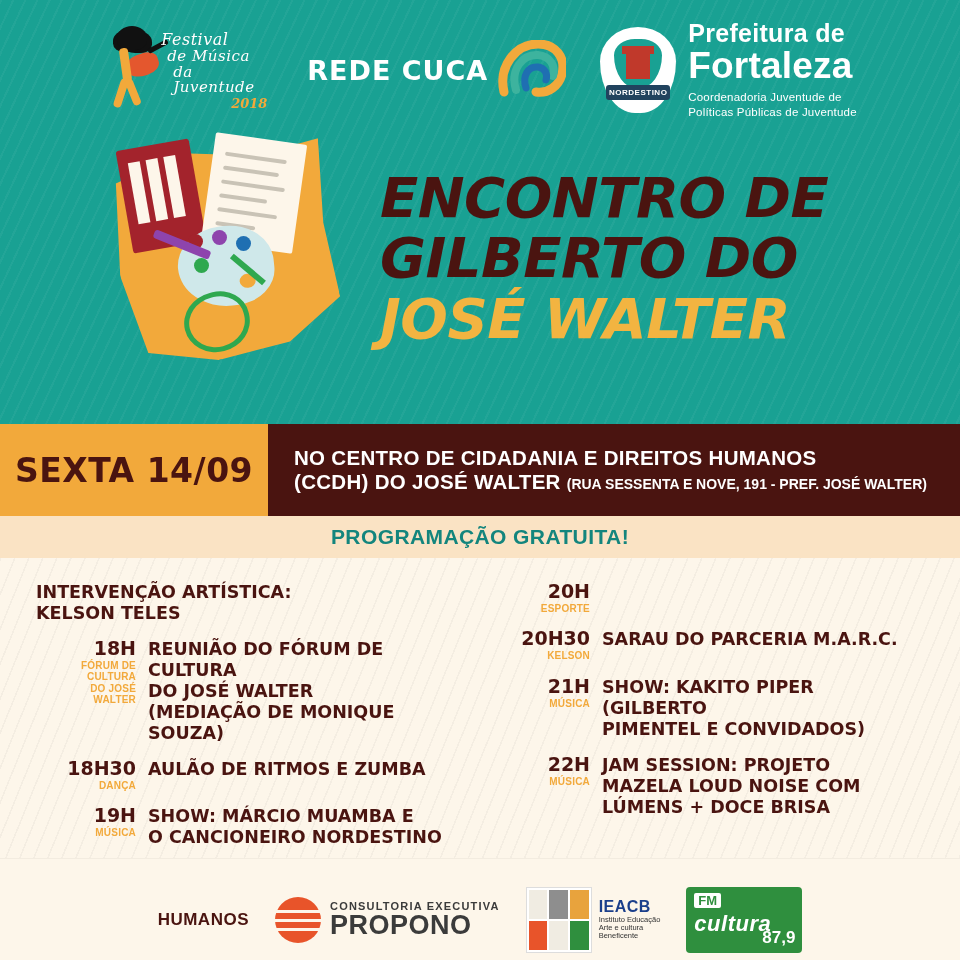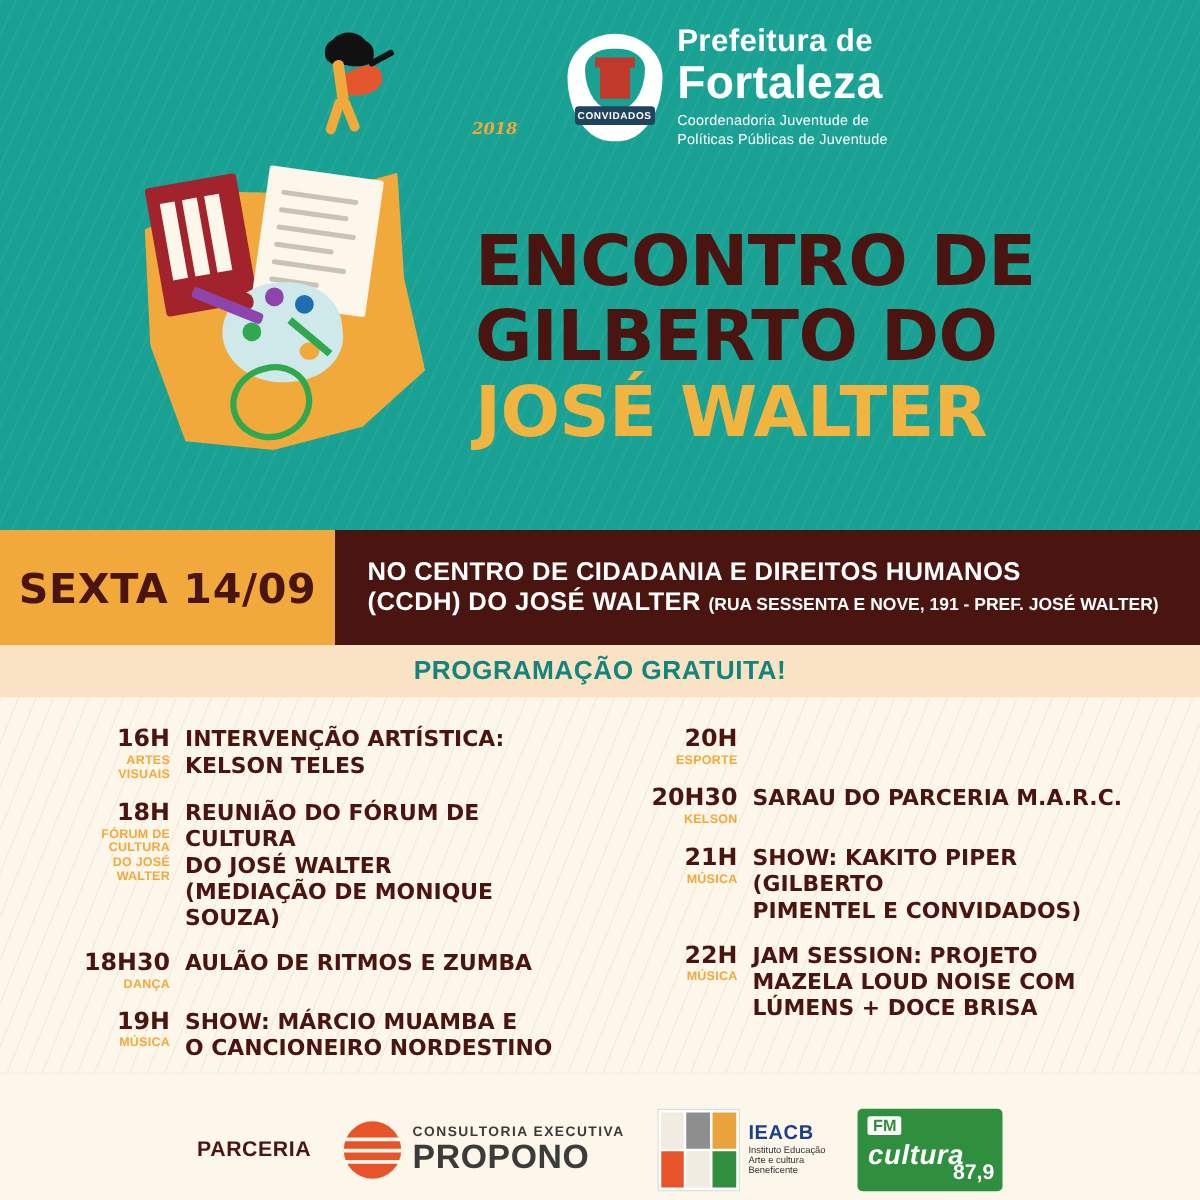--- a/index.html
+++ b/index.html
@@ -170,21 +170,21 @@
     position: absolute; left: 0; bottom: 0; width: 66px; height: 60px;
     border: 5px solid #2fa84f; border-radius: 50% 46% 50% 50%;
     transform: rotate(-14deg);
   }
   .collage .guitar2 .g-neck {
     position: absolute; right: 0; top: 0; width: 42px; height: 6px;
     background: #2fa84f; transform: rotate(40deg); transform-origin: right center;
   }
 
   
-  .headline { position: absolute; left: 380px; top: 180px; width: 560px; }
+  .headline { position: absolute; left: 380px; top: 168px; width: 560px; font-style: italic; }
   .h-line {
     font-family: "DejaVu Sans", sans-serif;
     font-weight: bold;
     font-size: 56px;
     line-height: 1.08;
     color: #4a1410;
     letter-spacing: -0.5px;
   }
   .h-line.accent { color: #f2b441; }
 
@@ -299,30 +299,43 @@
 
       <div class="logo-fmj">
         <div class="fmj-mark">
           <div class="hair"></div>
           <div class="guitar"></div>
           <div class="neck"></div>
           <div class="body"></div>
           <div class="leg1"></div>
           <div class="leg2"></div>
         </div>
+        <div class="fmj-script">
+          <span>Festival</span>
+          <span class="fmj-l2">de Música</span>
+          <span class="fmj-l3">da Juventude</span>
+        </div>
         <div class="fmj-year">2018</div>
       </div>
 
+      <div class="logo-cuca">
+        <div class="cuca-text">REDE CUCA</div>
+        <svg class="cuca-swirl" viewBox="0 0 70 60">
+          <path d="M8 52 C2 26 20 4 42 4 C60 4 70 18 66 34 C63 46 52 54 40 52" fill="none" stroke="#f2a93b" stroke-width="9" stroke-linecap="round"></path>
+          <path d="M20 50 C14 30 26 14 42 15 C54 16 60 26 57 36" fill="none" stroke="#3db39e" stroke-width="8" stroke-linecap="round"></path>
+          <path d="M30 48 C26 36 32 26 42 27 C49 28 52 34 50 40" fill="none" stroke="#1f6fb2" stroke-width="7" stroke-linecap="round"></path>
+        </svg>
+      </div>
 
       <div class="logo-pref">
         <div class="brasao">
           <div class="shield"></div>
           <div class="inner"></div>
           <div class="tower"></div>
-          <div class="ribbon">CONVIDADOS</div>
+          <div class="ribbon">NORDESTINO</div>
         </div>
         <div class="pref-block">
           <div class="pref-l1">Prefeitura de</div>
           <div class="pref-l2">Fortaleza</div>
           <div class="pref-sub">
             <div>Coordenadoria Juventude de</div>
             <div>Políticas Públicas de Juventude</div>
           </div>
         </div>
       </div>
@@ -376,25 +389,20 @@
   </div>
 
   <div class="freebar">
     <span>PROGRAMAÇÃO GRATUITA!</span>
   </div>
 
   <div class="schedule">
     <div class="col">
 
       <div class="item">
-        <div class="time">
-          <div class="hh">16H</div>
-          <div class="cat" style="white-space:pre-line">ARTES
-VISUAIS</div>
-        </div>
         <div class="desc" style="white-space:pre-line">INTERVENÇÃO ARTÍSTICA:
 KELSON TELES</div>
       </div>
 
       <div class="item">
         <div class="time">
           <div class="hh">18H</div>
           <div class="cat" style="white-space:pre-line">FÓRUM DE
 CULTURA
 DO JOSÉ
@@ -455,21 +463,21 @@
           <div class="cat" style="white-space:pre-line">MÚSICA</div>
         </div>
         <div class="desc" style="white-space:pre-line">JAM SESSION: PROJETO
 MAZELA LOUD NOISE COM
 LÚMENS + DOCE BRISA</div>
       </div>
     </div>
   </div>
 
   <div class="footer">
-    <div class="parceria">PARCERIA</div>
+    <div class="parceria">HUMANOS</div>
 
     <div class="propono">
       <div class="sun"></div>
       <div class="propono-text">
         <div class="t1">CONSULTORIA EXECUTIVA</div>
         <div class="t2">PROPONO</div>
       </div>
     </div>
 
     <div class="ieacb">

